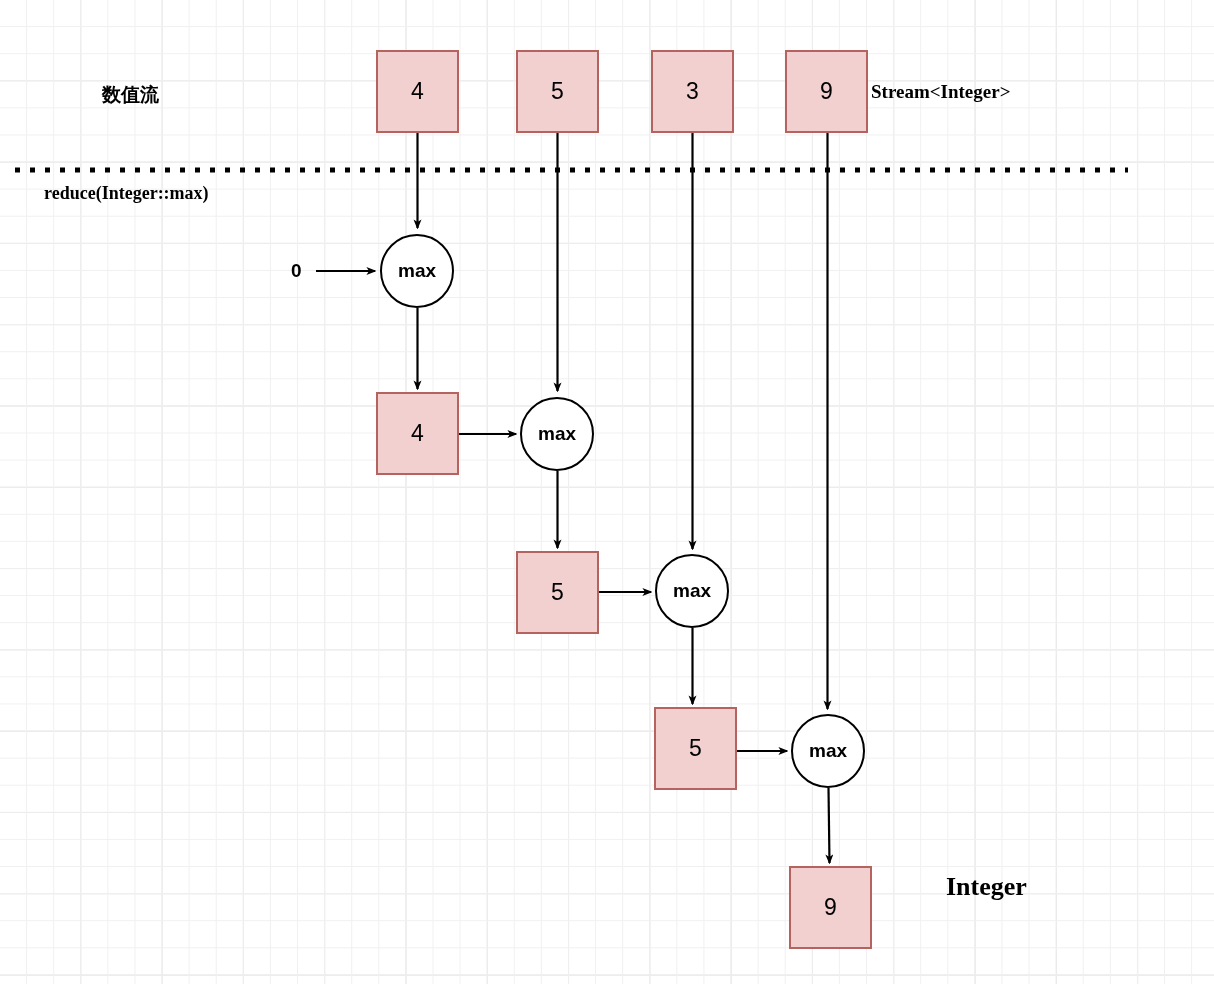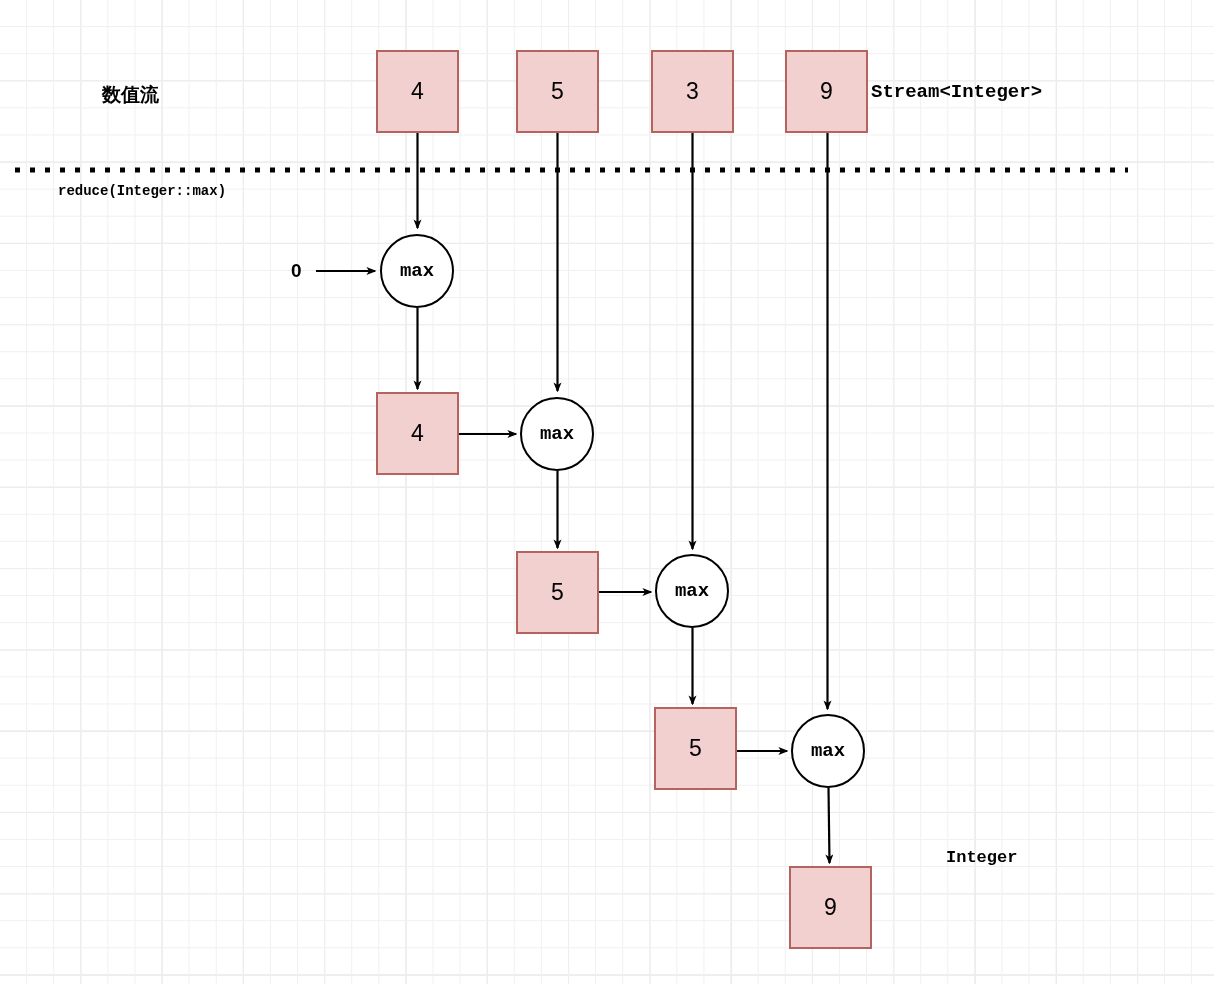--- a/index.html
+++ b/index.html
@@ -51,28 +51,28 @@
     background: #ffffff;
     border: 2.4px solid #000000;
     border-radius: 50%;
     box-sizing: border-box;
     display: flex;
     align-items: center;
     justify-content: center;
     font-size: 19px;
     font-weight: bold;
     color: #000000;
-    font-family: Liberation Mono, monospace;
+    font-family: Liberation Sans, sans-serif;
   }
   .text-label {
     position: absolute;
     font-weight: bold;
     color: #000000;
     white-space: nowrap;
-    font-family: Liberation Mono, monospace;
+    font-family: Liberation Serif, serif;
     text-align: center;
   }
   .seed-label {
     position: absolute;
     font-weight: bold;
     font-size: 19px;
     color: #000000;
     font-family: "Liberation Sans", sans-serif;
   }
 </style>
@@ -126,21 +126,21 @@
   <div class="node-circle" style="left:791px; top:714px; width:74px; height:74px;">max</div>
 
   <div class="node-box" style="left:376px; top:392px; width:83px; height:83px;">4</div>
   <div class="node-box" style="left:516px; top:551px; width:83px; height:83px;">5</div>
   <div class="node-box" style="left:654px; top:707px; width:83px; height:83px;">5</div>
 
   <div class="node-box" style="left:789px; top:866px; width:83px; height:83px;">9</div>
 
   <div class="text-label" style="left:102px; top:82px; font-size:19px;">数值流</div>
 
-  <div class="text-label" style="left:58px; top:183px; font-size:14px;">reduce(Integer::max)</div>
+  <div class="text-label" style="left:44px; top:183px; font-size:18px;">reduce(Integer::max)</div>
 
   <div class="text-label" style="left:871px; top:81px; font-size:19px;">Stream&lt;Integer&gt;</div>
 
-  <div class="text-label" style="left:946px; top:848px; font-size:17px;">Integer</div>
+  <div class="text-label" style="left:946px; top:872px; font-size:26px;">Integer</div>
 
   <div class="seed-label" style="left:291px; top:260px;">0</div>
 
 </div>
 
 </body></html>

